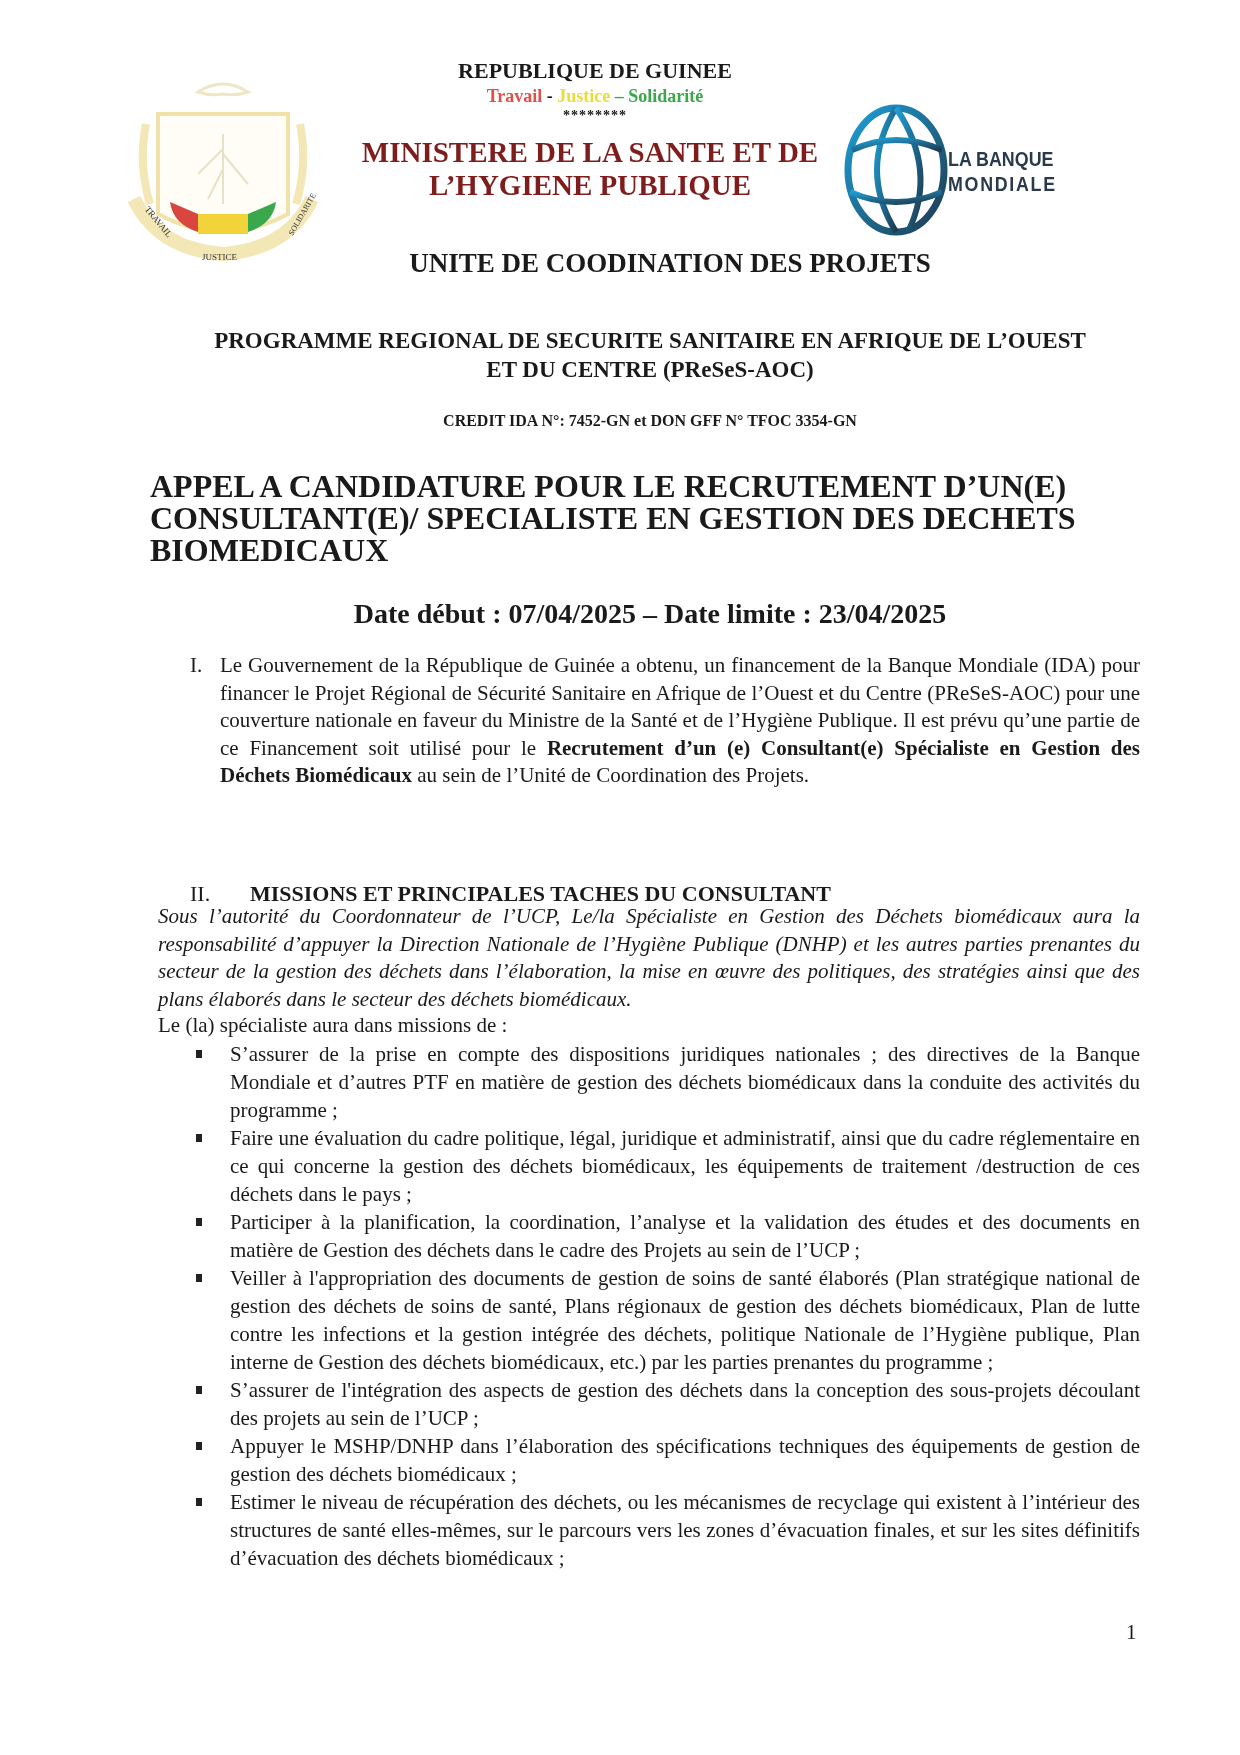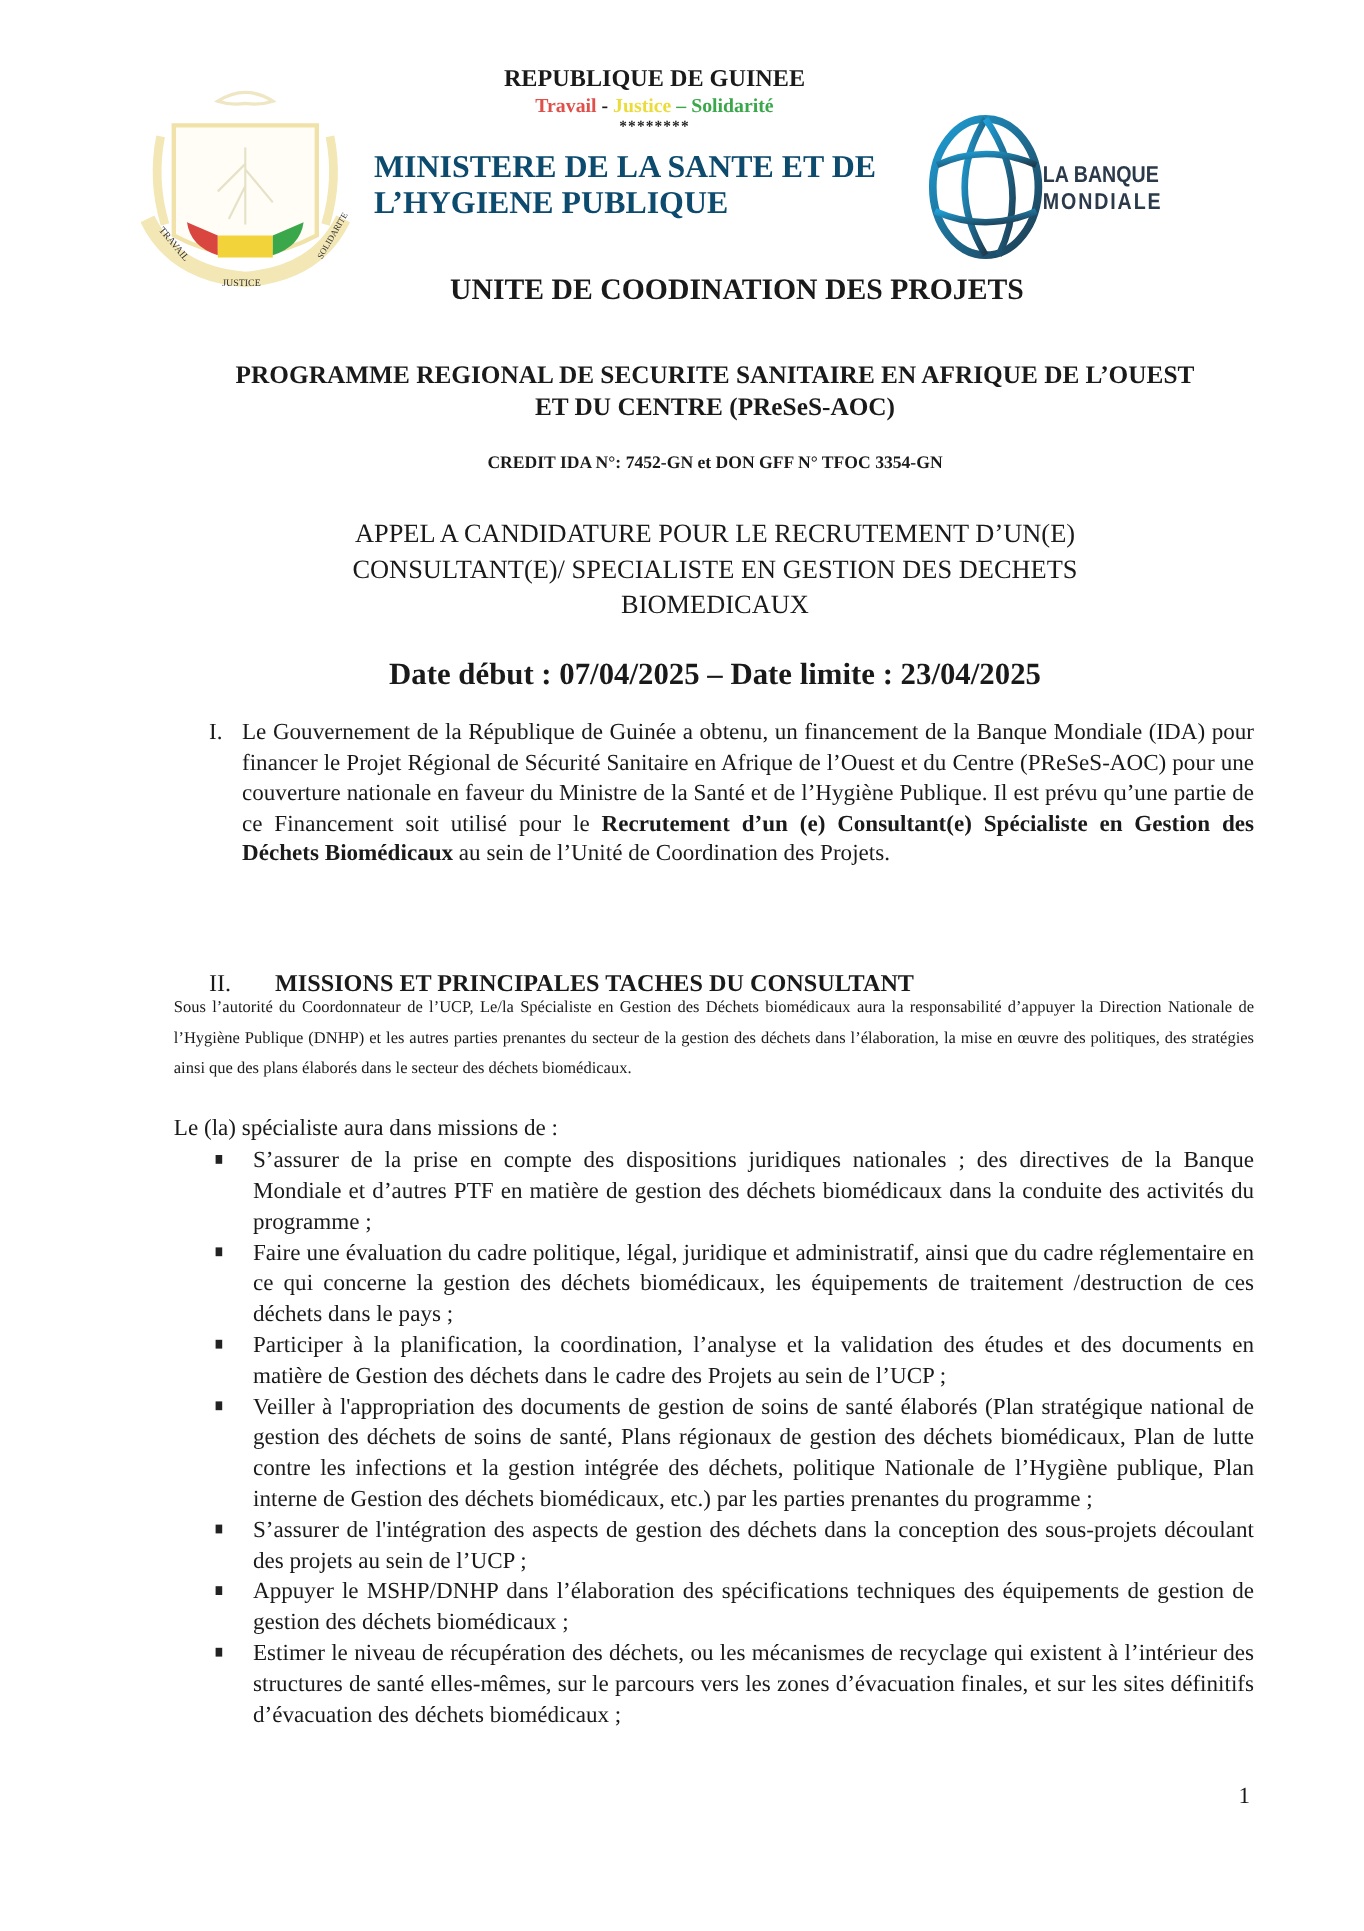--- a/index.html
+++ b/index.html
@@ -14,45 +14,45 @@
              font-weight: bold; color: #2a3a4a; font-size: 21px; line-height: 25px; transform: scaleX(0.85); transform-origin: left top; }
   .wb-text .l2 { letter-spacing: 2px; }
 
   .rep { position: absolute; left: 0; width: 1240px; text-align: center; }
   .rep-title { top: 58px; left: 0; width: 1190px; font-weight: bold; font-size: 22px; }
   .motto { top: 86px; left: 0; width: 1190px; font-weight: bold; font-size: 18px; }
   .motto .red { color: #e0504a; }
   .motto .yellow { color: #ecdc3a; }
   .motto .green { color: #3aa84a; }
   .stars { top: 108px; left: 0; width: 1190px; font-size: 14px; font-weight: bold; letter-spacing: 1px; }
-  .ministry { position: absolute; left: 340px; width: 500px; top: 136px; text-align: left;
-              color: #0c4a6e; font-weight: bold; font-size: 29px; line-height: 33px; }
+  .ministry { position: absolute; left: 340px; width: 500px; top: 136px; text-align: center;
+              color: #7f1d1d; font-weight: bold; font-size: 29px; line-height: 33px; }
   .ucp { position: absolute; left: 300px; width: 740px; top: 248px; text-align: center;
          font-weight: bold; font-size: 27px; }
 
   .prog { position: absolute; left: 150px; width: 1000px; top: 326px; text-align: center;
           font-weight: bold; font-size: 23px; line-height: 29px; }
   .credit { position: absolute; left: 150px; width: 1000px; top: 412px; text-align: center;
             font-weight: bold; font-size: 16px; }
-  .appel { position: absolute; left: 150px; width: 1000px; top: 470px; text-align: center;
-           font-weight: normal; font-size: 24px; line-height: 32px; }
+  .appel { position: absolute; left: 150px; width: 1000px; top: 470px; text-align: left;
+           font-weight: bold; font-size: 32px; line-height: 32px; }
   .dates { position: absolute; left: 150px; width: 1000px; top: 598px; text-align: center;
            font-weight: bold; font-size: 28px; }
 
   .para1 { position: absolute; left: 190px; width: 950px; top: 652px; font-size: 21px; line-height: 27.5px;
            text-align: justify; }
   .para1 .num { position: absolute; left: 0; top: 0; }
   .para1 .txt { margin-left: 30px; display: block; }
   .para1 b { font-weight: bold; }
 
   .sec2 { position: absolute; left: 190px; top: 855px; font-size: 22px; font-weight: bold; margin-top: 26px; }
   .sec2 .num { font-weight: normal; display: inline-block; width: 60px; }
 
-  .para2 { position: absolute; left: 158px; width: 982px; top: 903px; font-size: 15px; line-height: 27.5px;
-           text-align: justify; }
+  .para2 { position: absolute; left: 158px; width: 982px; top: 903px; font-size: 21px; line-height: 27.5px;
+           text-align: justify; font-style: italic; }
   .intro { position: absolute; left: 158px; top: 1013px; font-size: 21px; }
 
   .bullets { position: absolute; left: 196px; width: 944px; top: 1040px; margin: 0; padding: 0; list-style: none; }
   .bullets li { position: relative; padding-left: 34px; font-size: 21px; line-height: 28px;
                 text-align: justify; }
   .bullets li .bullet { position: absolute; left: 0; top: 10px; width: 6px; height: 8px; background: #222; }
 
   .pageno { position: absolute; left: 1126px; top: 1620px; font-size: 21px; }
 </style>
 </head>

